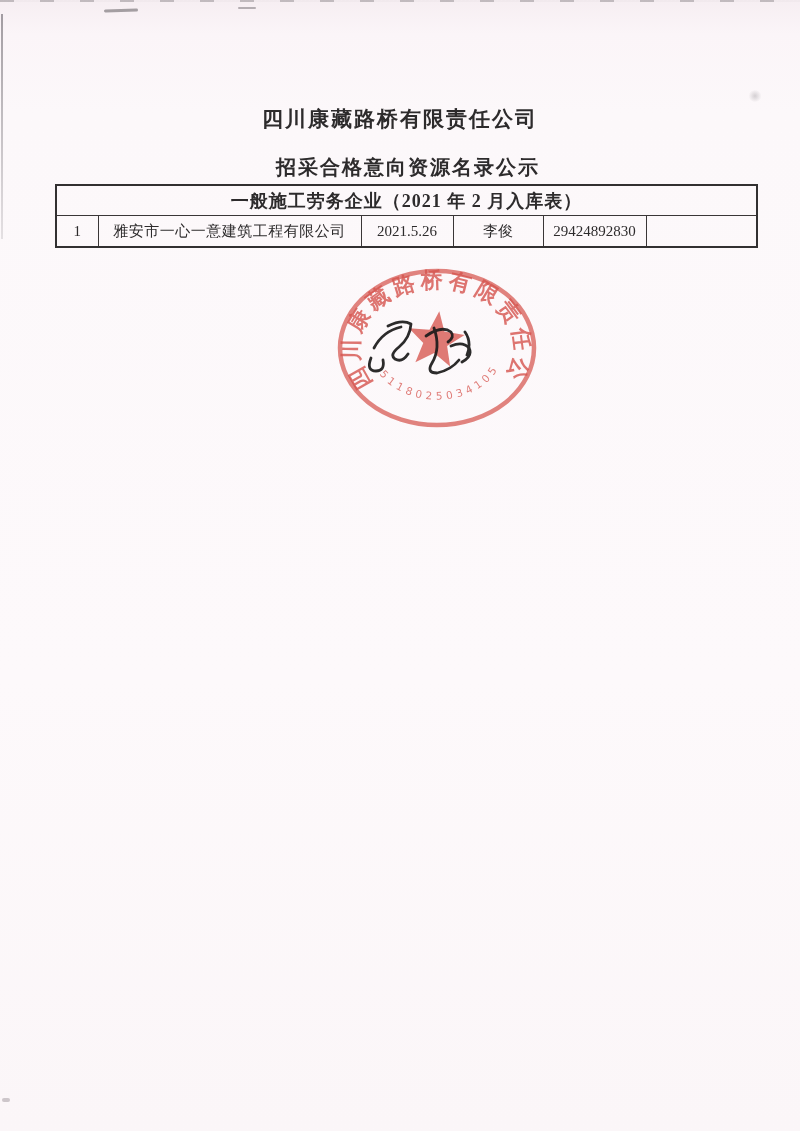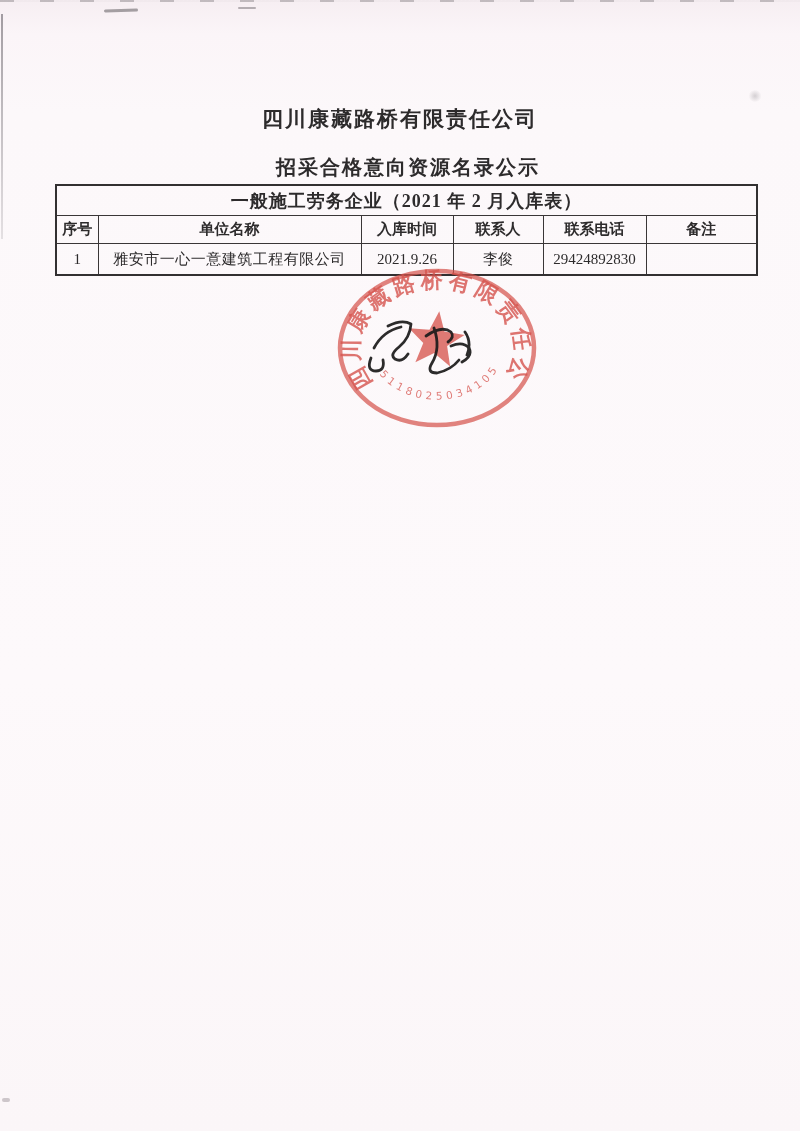--- a/index.html
+++ b/index.html
@@ -102,32 +102,24 @@
         <col style="width:263px">
         <col style="width:92px">
       <col style="width:90px">
         <col style="width:103px">
         <col style="width:111px">
     </colgroup>
     <tbody>
       <tr>
         <td class="caption-cell" colspan="6">一般施工劳务企业（2021 年 2 月入库表）</td>
       </tr>
-      <tr class="header-row">
-        <td>序号</td>
-        <td>单位名称</td>
-        <td>入库时间</td>
-        <td>联系人</td>
-        <td>联系电话</td>
-        <td>备注</td>
-      </tr>
       <tr class="data-row">
         <td>1</td>
         <td class="cell-company">雅安市一心一意建筑工程有限公司</td>
-        <td>2021.9.26</td>
+        <td>2021.5.26</td>
         <td>李俊</td>
         <td>29424892830</td>
         <td></td>
       </tr>
     </tbody>
   </table>
 
 
   <div class="stamp-wrap">
     <svg width="214" height="172" viewBox="0 0 214 172" xmlns="http://www.w3.org/2000/svg">

